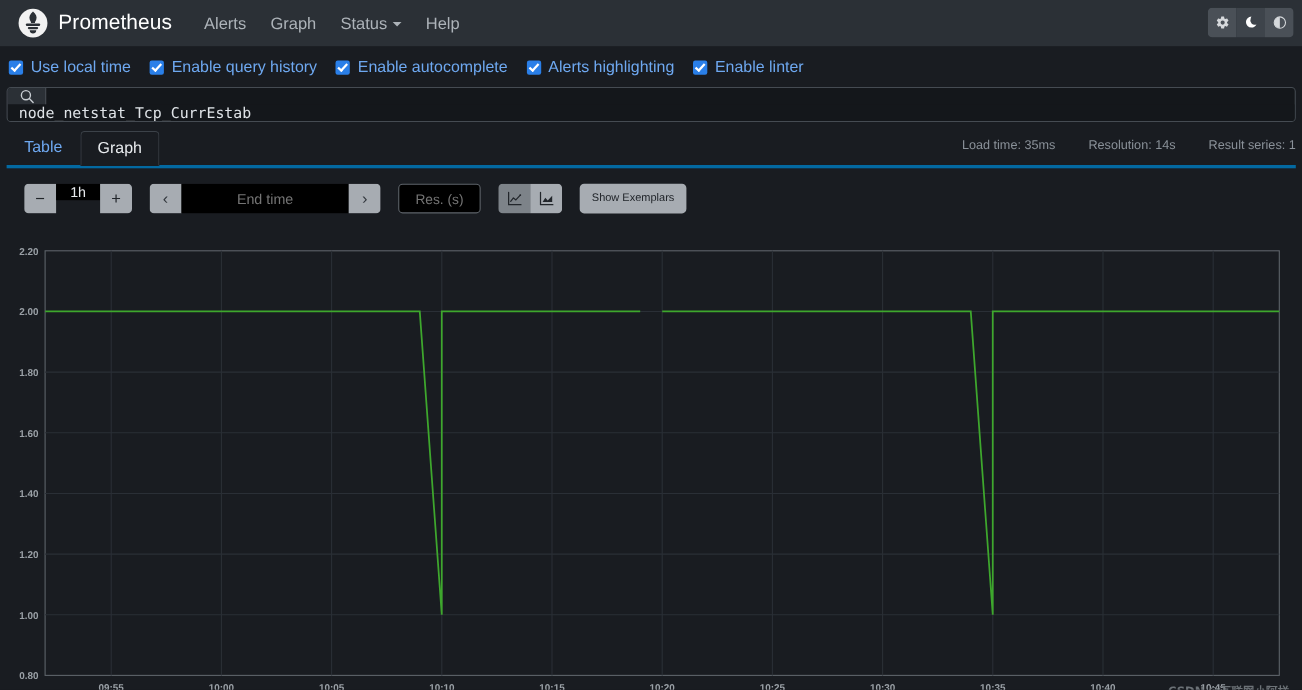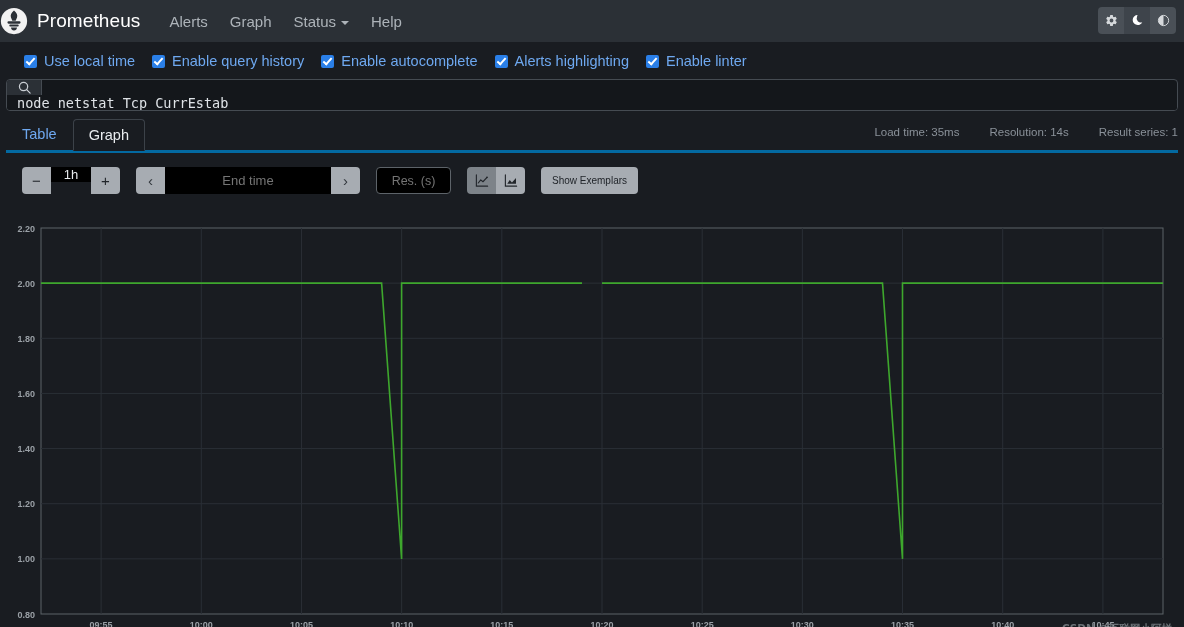--- a/index.html
+++ b/index.html
@@ -17,21 +17,21 @@
     background: #2b3036;
     display: flex;
     align-items: center;
     padding: 0 8px 0 0;
     position: relative;
   }
   .brand {
     display: flex;
     align-items: center;
     gap: 9px;
-    padding-left: 0;
+    padding-left: 16px;
   }
   .logo {
     width: 28px; height: 28px;
     display: block;
   }
   .brand-name {
     color: #ffffff;
     font-size: 19px;
     letter-spacing: .1px;
   }
@@ -75,21 +75,21 @@
     cursor: pointer;
     padding: 0;
   }
   .theme-btn.mid { background: #3e444b; }
   .theme-btn svg { display: block; }
 
   
   .opts {
     display: flex;
     align-items: center;
-    padding: 11px 0 10px 24px;
+    padding: 11px 0 10px 8px;
     gap: 17px;
   }
   .opt { display: flex; align-items: center; gap: 7px; cursor: pointer; }
   .cb {
     width: 13px; height: 13px;
     border-radius: 2px;
     background: #2a7fe8;
     position: relative;
     flex: none;
   }
@@ -224,21 +224,21 @@
     color: #32373d;
     width: 29px; height: 27px;
     font-size: 15px;
     display: flex; align-items: center; justify-content: center;
     cursor: pointer;
   }
   .endtime {
     background: #000;
     border: none;
     color: #8d939a;
-    width: 166px; height: 27px;
+    width: 152px; height: 27px;
     text-align: center;
     font-size: 13px;
     outline: none;
     font-family: "Liberation Sans", sans-serif;
   }
   .resinput {
     background: #000;
     border: 1px solid #5d6369;
     border-radius: 4px;
     color: #8d939a;

